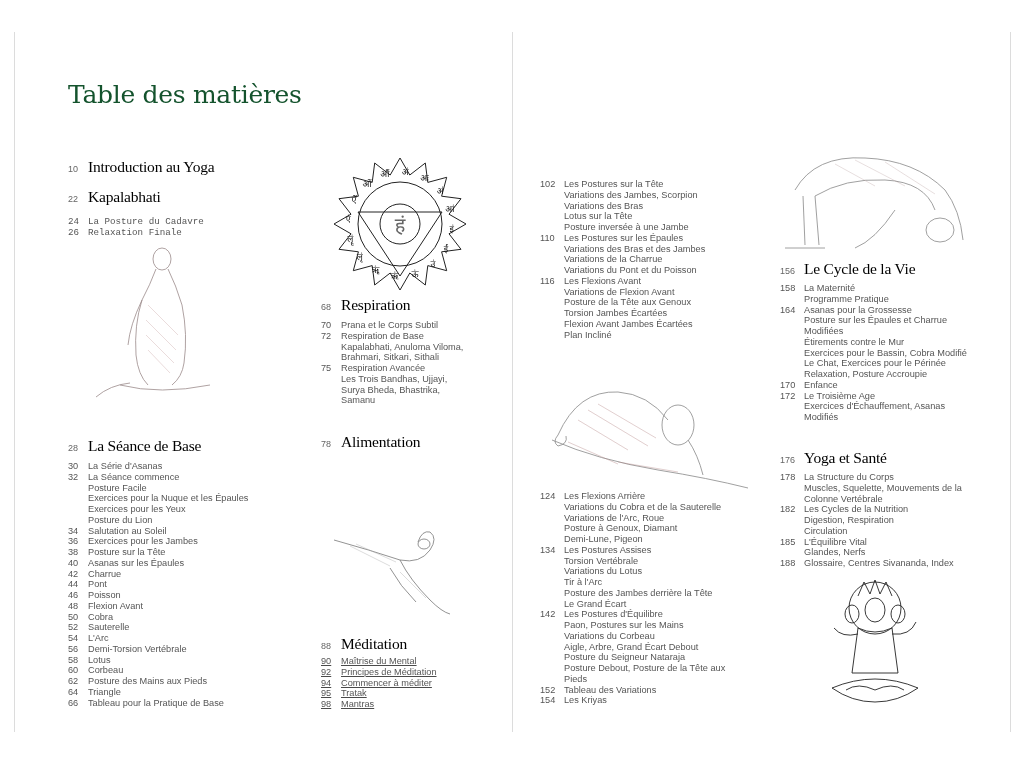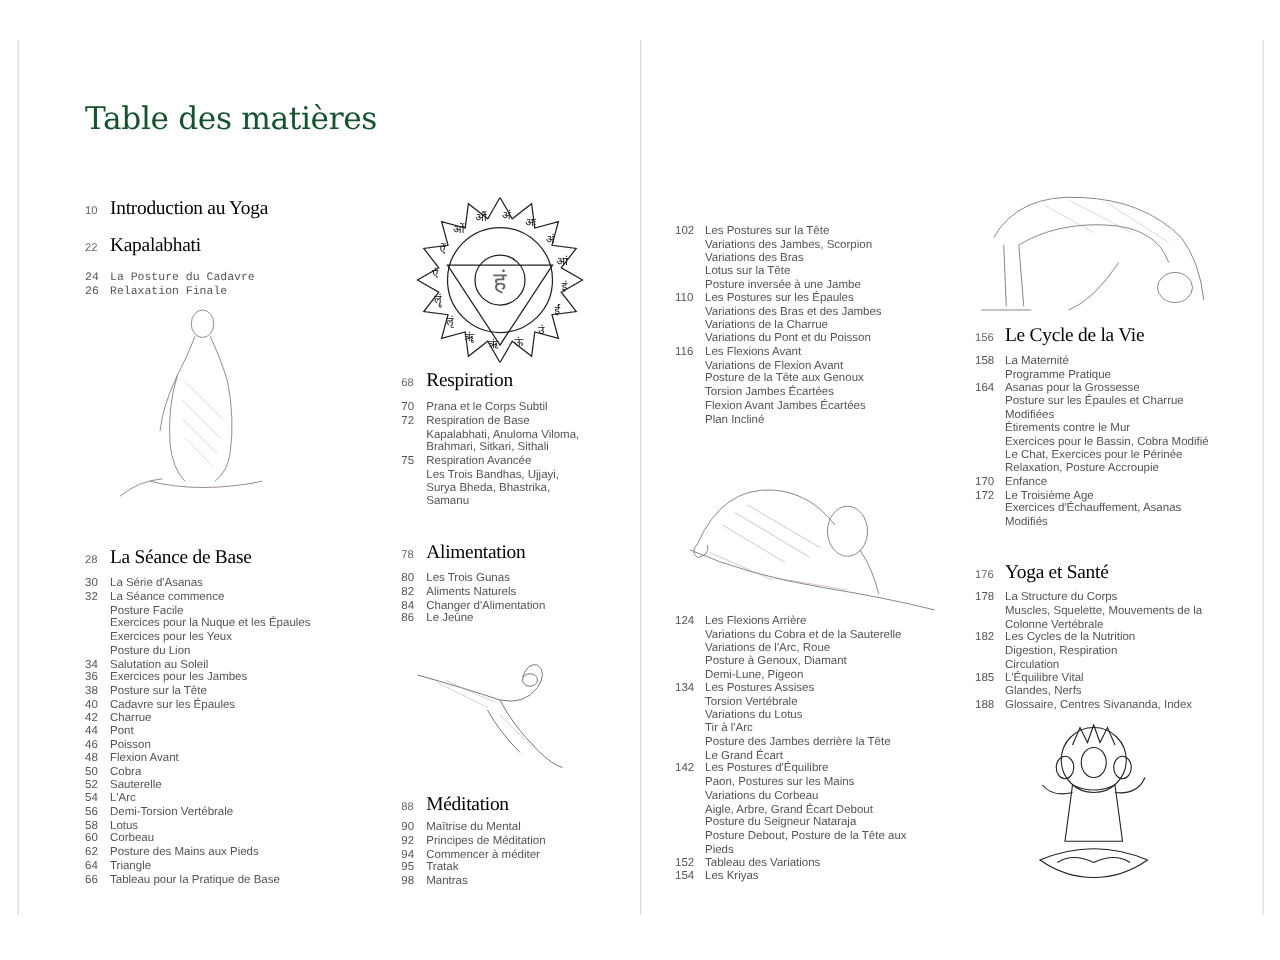--- a/index.html
+++ b/index.html
@@ -103,21 +103,21 @@
       <div class="entry">
         <span class="n">36</span>
         <span class="t">Exercices pour les Jambes</span>
       </div>
       <div class="entry">
         <span class="n">38</span>
         <span class="t">Posture sur la Tête</span>
       </div>
       <div class="entry">
         <span class="n">40</span>
-        <span class="t">Cadavre sur les Épaules</span>
+        <span class="t">Asanas sur les Épaules</span>
       </div>
       <div class="entry">
         <span class="n">42</span>
         <span class="t">Charrue</span>
       </div>
       <div class="entry">
         <span class="n">44</span>
         <span class="t">Pont</span>
       </div>
       <div class="entry">
@@ -234,58 +234,40 @@
         <span class="t">Samanu</span>
       </div>
     </div>
 </div>
 
 <div class="section" style="left:321px; top:433px;">
   <div class="sec-head">
     <span class="sec-num">78</span>
     <span class="sec-title">Alimentation</span>
   </div>
-  <div class="entries">
-      <div class="entry">
-        <span class="n">80</span>
-        <span class="t">Les Trois Gunas</span>
-      </div>
-      <div class="entry">
-        <span class="n">82</span>
-        <span class="t">Aliments Naturels</span>
-      </div>
-      <div class="entry">
-        <span class="n">84</span>
-        <span class="t">Changer d'Alimentation</span>
-      </div>
-      <div class="entry">
-        <span class="n">86</span>
-        <span class="t">Le Jeûne</span>
-      </div>
-    </div>
 </div>
 
 <svg class="ill" style="left:330px; top:520px;" width="130" height="100" viewBox="0 0 130 100">
   <g fill="none" stroke="#777" stroke-width="0.8">
     <path d="M4 20 Q40 30 70 40 Q90 44 100 30 Q108 18 100 12 Q92 10 88 22"></path>
     <path d="M70 40 Q80 60 100 80 Q112 92 120 94"></path>
     <path d="M60 48 Q70 66 86 82"></path>
     <ellipse cx="94" cy="24" rx="6" ry="5"></ellipse>
   </g>
   <g stroke="#aaa" stroke-width="0.4">
       <path d="M20 26 L60 46 M26 24 L66 42 M70 52 L96 78"></path>
     </g>
 </svg>
 
 <div class="section" style="left:321px; top:635px;">
   <div class="sec-head">
     <span class="sec-num">88</span>
     <span class="sec-title">Méditation</span>
   </div>
-  <div class="entries" style="margin-top:3px;">
+  <div class="entries" style="margin-top:3px;text-decoration:underline;">
       <div class="entry">
         <span class="n">90</span>
         <span class="t">Maîtrise du Mental</span>
       </div>
       <div class="entry">
         <span class="n">92</span>
         <span class="t">Principes de Méditation</span>
       </div>
       <div class="entry">
         <span class="n">94</span>

